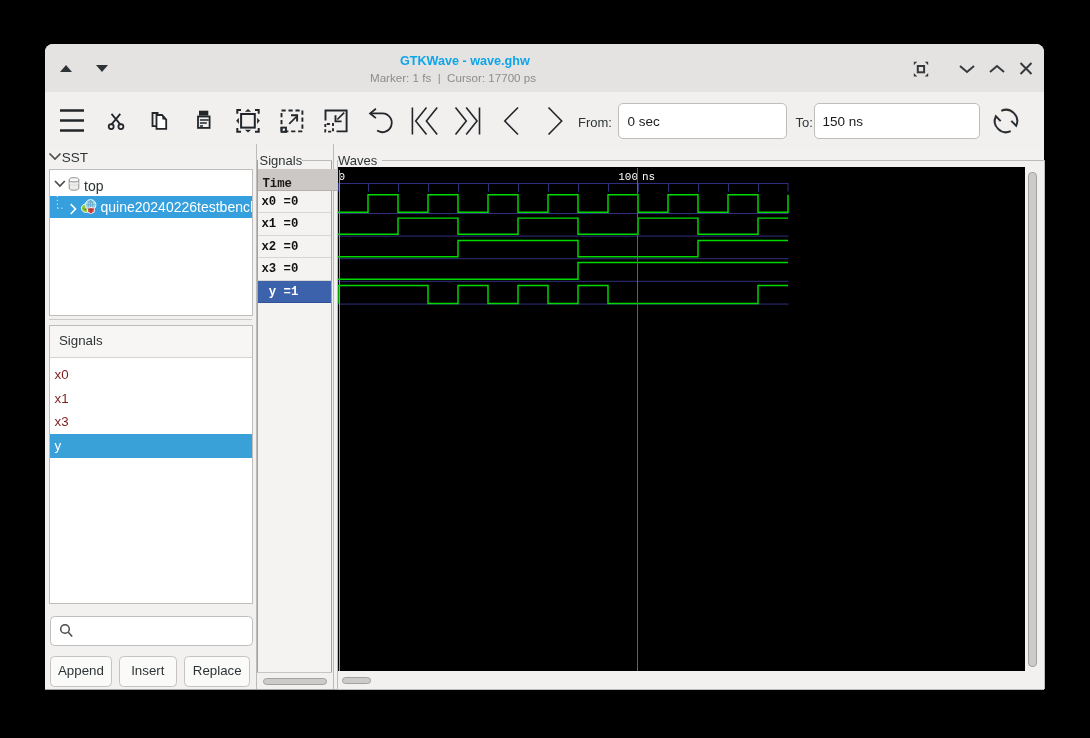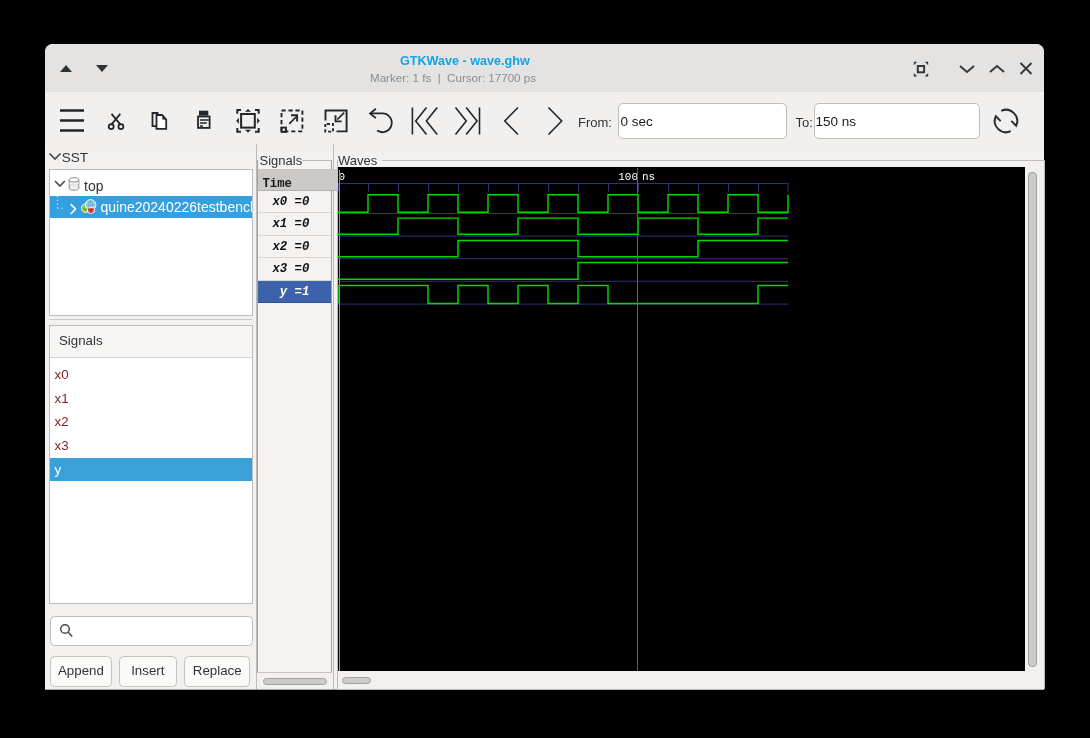--- a/index.html
+++ b/index.html
@@ -11,35 +11,35 @@
 #titlebar{left:44.5px;top:44px;width:999.5px;height:47.5px;background:#e4e3e2;
   border-radius:8px 8px 0 0;border-bottom:1px solid #c9c6c3;}
 .tri-up{width:0;height:0;border-left:6.5px solid transparent;border-right:6.5px solid transparent;
   border-bottom:7.5px solid #2e3436;}
 .tri-dn{width:0;height:0;border-left:6.5px solid transparent;border-right:6.5px solid transparent;
   border-top:7.5px solid #2e3436;}
 #title{left:400px;top:55px;width:290px;text-align:left;font-size:12.6px;font-weight:bold;color:#0ea5e9;line-height:13px;}
 #subtitle{left:370px;top:72px;width:350px;text-align:left;font-size:11.6px;color:#8c8c8c;line-height:12px;}
 #toolbar{left:44.5px;top:92px;width:999.5px;height:58px;background:#f1f0ef;}
 .entry{background:#fff;border:1px solid #c0bcb8;border-radius:5px;height:36.5px;
-  font-size:13.5px;color:#1a1a1a;line-height:36.5px;padding-left:1px;box-sizing:border-box;}
+  font-size:13.5px;color:#1a1a1a;line-height:36.5px;padding-left:8px;box-sizing:border-box;}
 .lbl{font-size:13px;color:#2e3436;line-height:39px;}
 
 #treebox{left:49px;top:168.5px;width:203.5px;height:147px;background:#fff;border:1px solid #bfbdbb;box-sizing:border-box;}
 #sigbox{left:49px;top:325px;width:203.5px;height:279px;background:#fff;border:1px solid #bfbdbb;box-sizing:border-box;}
 #sighdr{height:30.5px;border-bottom:1px solid #d5d3d1;background:#f7f6f5;
   font-size:13.3px;color:#2e3436;line-height:30.5px;padding-left:9px;}
 .srow{height:23.7px;font-size:13.3px;color:#7f1d1d;line-height:23.7px;padding-left:4.5px;}
 #search{left:50px;top:616px;width:202.5px;height:30px;background:#fff;border:1px solid #bfbdbb;
   border-radius:4.5px;box-sizing:border-box;}
 .btn{top:656px;height:30.5px;background:#fafaf9;border:1px solid #c6c3c0;border-radius:4.5px;
   box-sizing:border-box;font-size:13.3px;color:#2e3436;text-align:center;line-height:28.5px;}
 
 .names-row{height:22.6px;font-family:"Liberation Mono",monospace;font-size:12.3px;font-weight:bold;
-  color:#111;line-height:22.6px;padding-left:14px;border-bottom:1px solid #d8d6d4;box-sizing:border-box;white-space:pre;font-style:italic;}
+  color:#111;line-height:22.6px;padding-left:3px;border-bottom:1px solid #d8d6d4;box-sizing:border-box;white-space:pre;}
 .vline{width:1px;background:#bdbbb9;}
 .hline{height:1px;background:#bdbbb9;z-index:6;}
 .framelabel{font-size:13px;color:#2e3436;z-index:6;}
 .thumb{background:#cbcbca;border:1px solid #a5a19e;border-radius:4px;box-sizing:border-box;}
 </style>
 </head>
 <body>
 <div id="win" class="abs"></div>
 <div id="titlebar" class="abs"></div>
 <div class="abs tri-up" style="left:59.5px;top:64.5px;"></div>
@@ -181,21 +181,20 @@
   <div style="position:absolute;left:50.5px;top:0;font-size:14px;color:#fff;line-height:22.5px;white-space:nowrap;">quine20240226testbench</div>
 </div>
 
 <div class="abs" style="left:49px;top:319px;width:203px;height:1px;background:#cccac8;"></div>
 
 <div id="sigbox" class="abs">
   <div id="sighdr">Signals</div>
   <div style="height:5.5px;"></div>
   <div class="srow">x0</div>
   <div class="srow">x1</div>
-  <div class="srow">x2</div>
   <div class="srow">x3</div>
   <div class="srow" style="background:#3aa0d8;color:#fff;">y</div>
 </div>
 
 <div id="search" class="abs"></div>
 <svg class="abs" style="left:58px;top:621.5px" width="16" height="16" viewBox="0 0 16 16">
   <circle cx="7" cy="7" r="4.3" stroke="#4a4a4a" stroke-width="1.5" fill="none"></circle>
   <path d="M10.3 10.3 L14.2 14.6" stroke="#4a4a4a" stroke-width="1.5"></path>
 </svg>
 <div class="abs btn" style="left:49.5px;width:62.8px;">Append</div>

